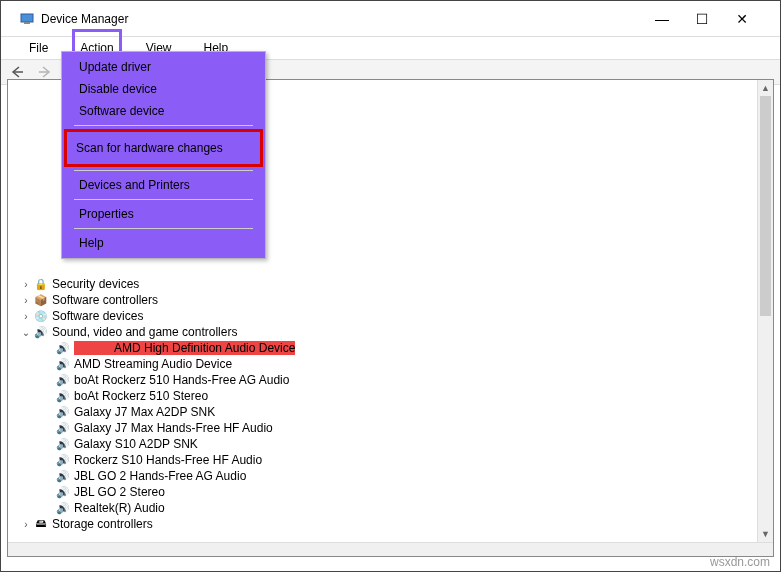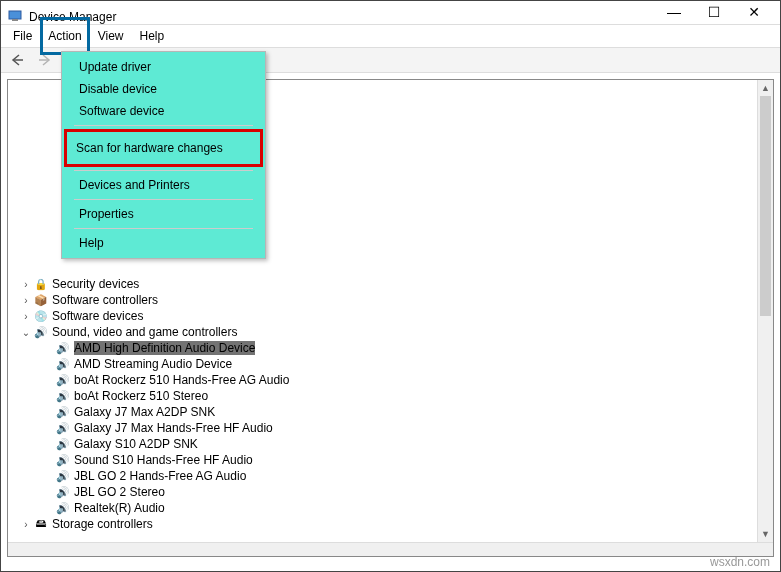--- a/index.html
+++ b/index.html
@@ -8,46 +8,47 @@
   font-family: "Segoe UI", Tahoma, sans-serif;
   font-size: 12px;
   background: #fff;
   width: 781px;
   height: 572px;
   overflow: hidden;
   position: relative;
   border: 1px solid #444;
 }
 .titlebar {
-  height: 24px;
+  height: 36px;
   display: flex;
-  align-items: flex-end;
-  padding: 0 6px;
+  align-items: center;
+  padding: 0 18px;
   border-bottom: 1px solid #ddd;
 }
 .titlebar .app-icon { width: 16px; height: 16px; margin-right: 6px; }
 .titlebar .title { flex: 1; font-size: 12px; }
 .win-controls { display: flex; align-items: center; }
 .win-btn {
   width: 40px; height: 24px;
   display: flex; align-items: center; justify-content: center;
   font-size: 14px; font-family: Arial;
 }
 .menubar {
   height: 22px;
   display: flex;
   align-items: center;
   padding: 0 4px;
 }
 .menu-item {
   padding: 2px 8px;
   font-size: 12px;
+  margin-left: 16px;
 }
 .menu-item.hl {
-  border: 3px solid #0369a1;
+  border: 3px solid #8b5cf6;
   padding: 9px 5px;
 }
 .toolbar {
   height: 26px;
   border-top: 1px solid #ddd;
   border-bottom: 1px solid #ddd;
   background: #f4f4f4;
   display: flex;
   align-items: center;
   padding: 0 4px;
@@ -77,27 +78,28 @@
   display: flex; align-items: center;
   height: 16px;
   font-size: 12px;
   white-space: nowrap;
 }
 .expander { width: 12px; text-align: center; color: #555; font-size: 10px; margin-right: 1px; }
 .node-icon { width: 16px; height: 16px; display: inline-flex; align-items: center; justify-content: center; margin-right: 3px; font-size: 11px; }
 .lvl1 { padding-left: 10px; }
 .lvl2 { padding-left: 32px; }
 .selected {
-  background: #737373;
+  background: #ef4444;
+  padding-left: 40px;
 }
 .dropdown {
   position: absolute;
   top: 50px; left: 60px;
   width: 205px;
-  background: #5eead4;
+  background: #8b5cf6;
   border: 1px solid #b6b6b6;
   box-shadow: 2px 2px 4px rgba(0,0,0,0.25);
   padding: 4px 2px;
   z-index: 50;
 }
 .dd-item {
   height: 22px;
   display: flex; align-items: center;
   padding: 0 12px;
   font-size: 12px;
@@ -225,21 +227,21 @@
       <span>Galaxy J7 Max Hands-Free HF Audio</span>
     </div>
     <div class="tree-row lvl2">
       <span class="expander"></span>
       <span class="node-icon">🔊</span>
       <span>Galaxy S10 A2DP SNK</span>
     </div>
     <div class="tree-row lvl2">
       <span class="expander"></span>
       <span class="node-icon">🔊</span>
-      <span>Sound S10 Hands-Free HF Audio</span>
+      <span>Rockerz S10 Hands-Free HF Audio</span>
     </div>
     <div class="tree-row lvl2">
       <span class="expander"></span>
       <span class="node-icon">🔊</span>
       <span>JBL GO 2 Hands-Free AG Audio</span>
     </div>
     <div class="tree-row lvl2">
       <span class="expander"></span>
       <span class="node-icon">🔊</span>
       <span>JBL GO 2 Stereo</span>

